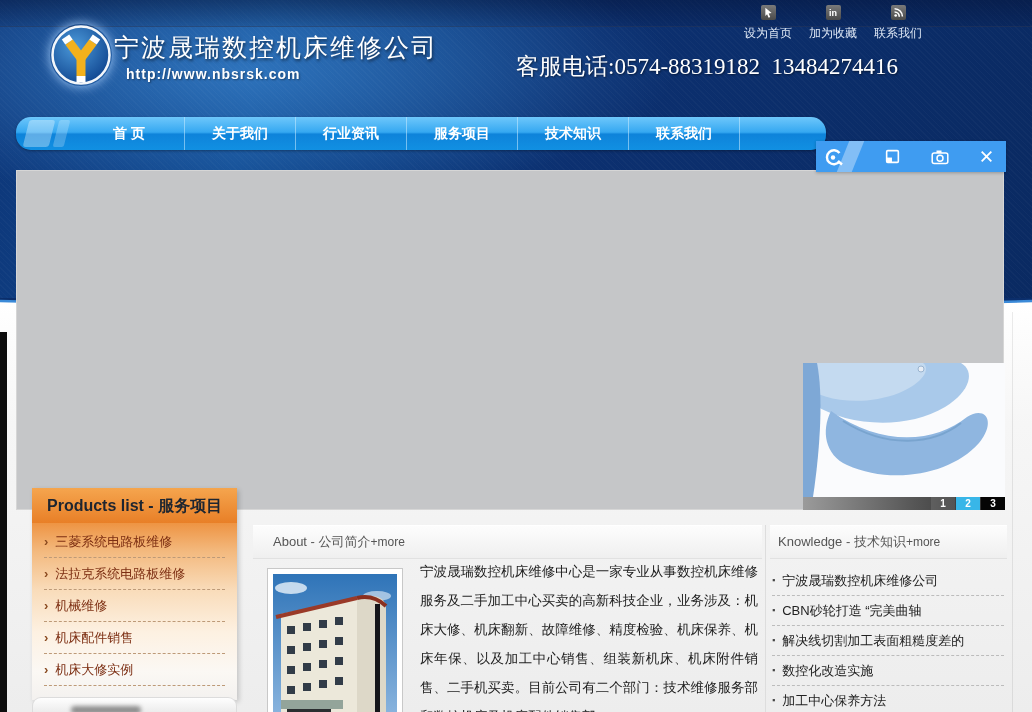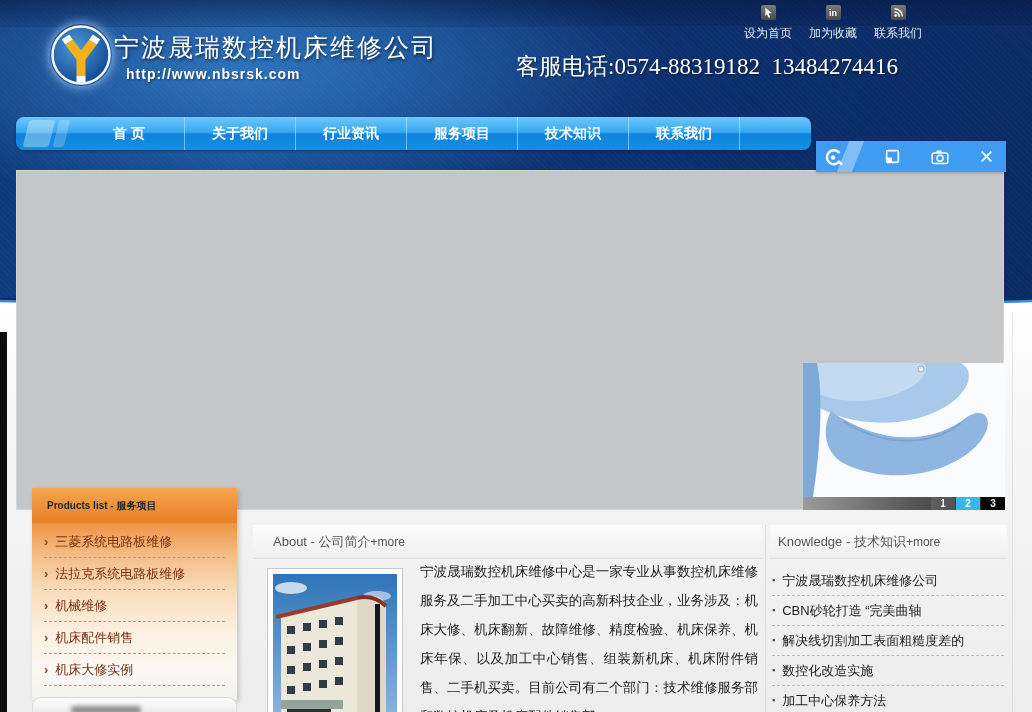--- a/index.html
+++ b/index.html
@@ -34,23 +34,23 @@
     box-shadow:0 0 12px rgba(170,210,255,0.95);}
   .site-title{left:114px;top:31px;color:#fff;font-size:25px;font-weight:normal;
     letter-spacing:2px;text-shadow:1px 2px 3px rgba(0,0,0,0.55);}
   .site-url{left:126px;top:66px;color:#fff;font-size:14px;font-weight:bold;
     letter-spacing:1px;text-shadow:1px 1px 2px rgba(0,0,0,0.4);}
   .phone{left:516px;top:51px;color:#fff;font-size:23px;font-weight:normal;
     font-family:"Liberation Serif",serif;white-space:pre;
     text-shadow:1px 1px 2px rgba(0,0,0,0.5);}
 
   
-  .nav{left:16px;top:117px;width:795px;height:33px;border-radius:8px;
+  .nav{left:16px;top:117px;width:795px;height:33px;border-radius:15px;
     background:linear-gradient(180deg,#6ec7fb 0%,#35a8f1 46%,#0e83da 52%,#1190e2 100%);
-    box-shadow:0 1px 3px rgba(0,0,0,0.35);overflow:hidden;}
+    box-shadow:0 1px 3px rgba(0,0,0,0.35);overflow:hidden;padding-left:15px;}
   .nav-decor1{left:10px;top:3px;width:26px;height:27px;background:rgba(255,255,255,0.33);
     transform:skewX(-14deg);border-radius:3px;}
   .nav-decor2{left:40px;top:3px;width:11px;height:27px;background:rgba(255,255,255,0.22);
     transform:skewX(-14deg);border-radius:2px;}
   .nav-menu{position:absolute;left:58px;top:0;display:flex;height:33px;}
   .nav-item{width:110px;line-height:33px;text-align:center;color:#fff;
     font-size:14px;font-weight:bold;cursor:pointer;
     border-right:1px solid rgba(200,235,255,0.55);}
 
   
@@ -71,21 +71,21 @@
   .pg{width:24px;text-align:center;color:#fff;font-size:10px;font-weight:bold;
     line-height:13px;cursor:pointer;margin-left:1px;}
   .pg1{background:rgba(255,255,255,0.10);}
   .pg2{background:#38b6e8;}
   .pg3{background:#050505;}
 
   
   .products{left:32px;top:488px;width:205px;box-shadow:2px 2px 5px rgba(0,0,0,0.18);}
   .products-head{height:35px;line-height:35px;padding-left:15px;
     background:linear-gradient(180deg,#f5a54e,#e87f27);
-    color:#1d2530;font-size:10px;font-weight:bold;}
+    color:#1d2530;font-size:16px;font-weight:bold;}
   .products-body{background:linear-gradient(180deg,#ee9443 0%,#f3b97e 16%,#f9dcba 38%,
     #fdf1e2 62%,#fbf8f4 84%,#f3f1ef 100%);padding:3px 12px 14px 12px;}
   .prod-item{height:31px;line-height:31px;border-bottom:1px dashed #bd9a78;
     color:#7c2e12;font-size:13px;cursor:pointer;display:flex;align-items:center;gap:7px;}
   .prod-arrow{color:#8a4a20;font-weight:bold;font-size:13px;}
   .partial-widget{left:32px;top:697px;width:203px;height:15px;
     background:linear-gradient(180deg,#fefefe,#ebebeb);
     border:1px solid #dcdcdc;border-bottom:none;border-radius:9px 9px 0 0;overflow:hidden;}
   .pw-smudge{position:absolute;left:38px;top:8px;width:70px;height:8px;
     background:rgba(45,45,45,0.5);filter:blur(2px);border-radius:4px;}

